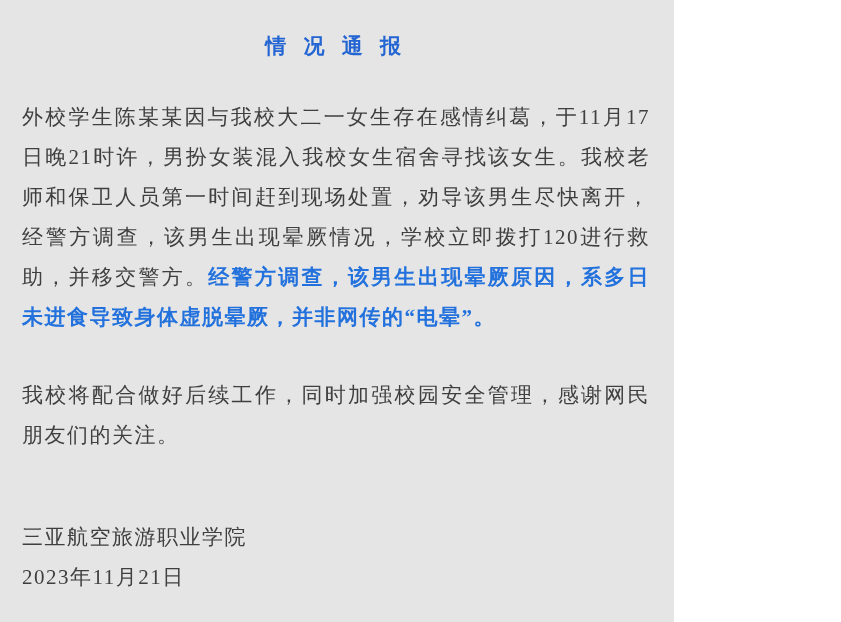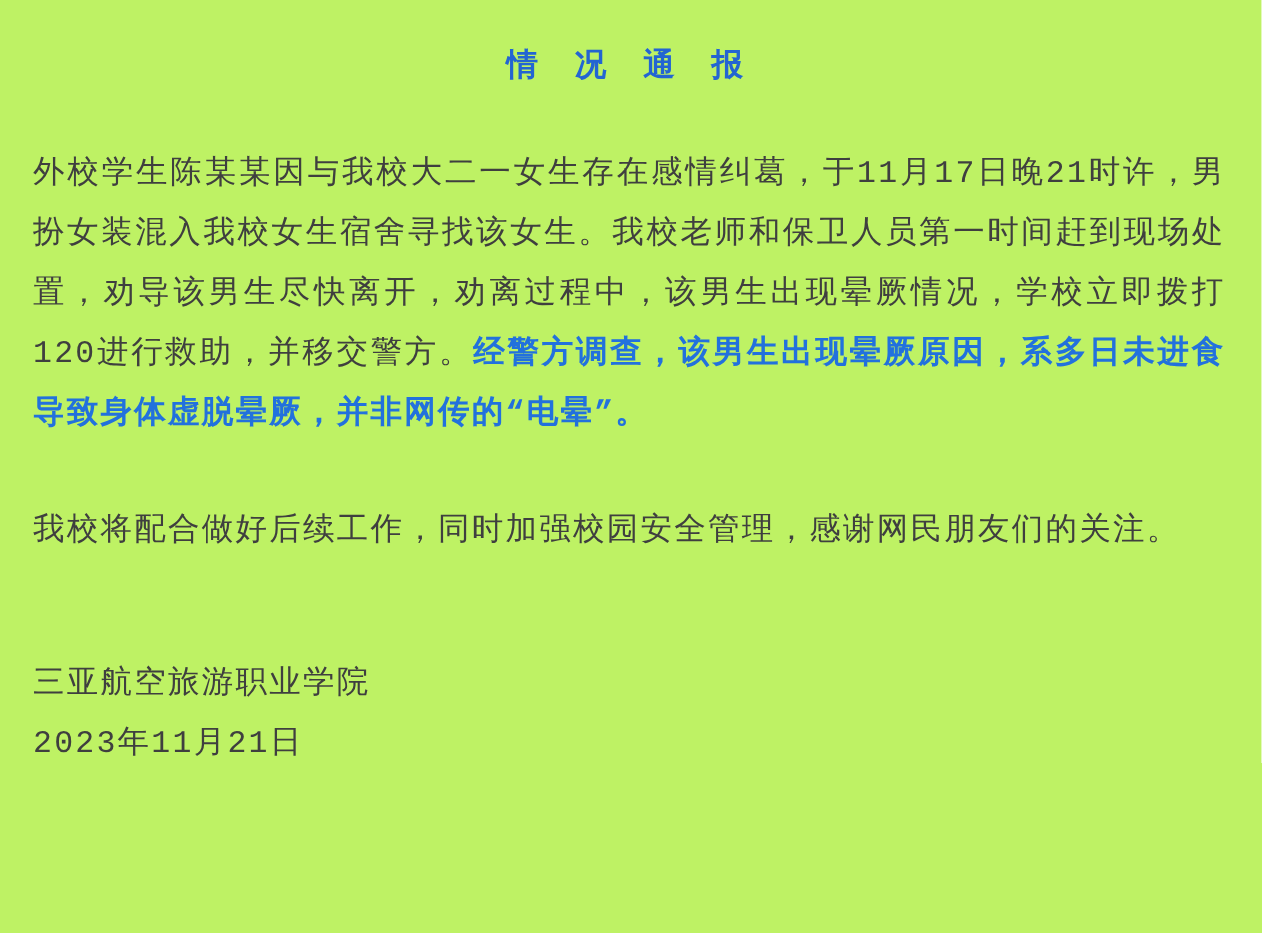--- a/index.html
+++ b/index.html
@@ -2,26 +2,26 @@
 <html><head>
 <meta charset="utf-8">
 <style>
   html, body {
     margin: 0;
     padding: 0;
     background: #ffffff;
   }
   .page {
     position: relative;
-    width: 841px;
+    width: 674px;
     height: 622px;
     box-sizing: border-box;
-    background: #bef264;
+    background: #e5e5e5;
     padding: 33px 24px 0 22px;
-    font-family: Liberation Mono, monospace;
+    font-family: Liberation Serif, serif;
     overflow: hidden;
   }
   .title {
     margin: 0;
     text-align: center;
     font-size: 21px;
     line-height: 26px;
     font-weight: bold;
     color: #2365d2;
     letter-spacing: 6px;
@@ -58,21 +58,21 @@
   }
 </style>
 </head>
 <body>
 
 <div class="page">
 
   <h1 class="title">情 况 通 报</h1>
 
 
-  <p class="para"><span>外校学生陈某某因与我校大二一女生存在感情纠葛，于11月17日晚21时许，男扮女装混入我校女生宿舍寻找该女生。我校老师和保卫人员第一时间赶到现场处置，劝导该男生尽快离开，劝离过程中，该男生出现晕厥情况，学校立即拨打120进行救助，并移交警方。</span><span class="emphasis">经警方调查，该男生出现晕厥原因，系多日未进食导致身体虚脱晕厥，并非网传的“电晕”。</span></p>
+  <p class="para"><span>外校学生陈某某因与我校大二一女生存在感情纠葛，于11月17日晚21时许，男扮女装混入我校女生宿舍寻找该女生。我校老师和保卫人员第一时间赶到现场处置，劝导该男生尽快离开，经警方调查，该男生出现晕厥情况，学校立即拨打120进行救助，并移交警方。</span><span class="emphasis">经警方调查，该男生出现晕厥原因，系多日未进食导致身体虚脱晕厥，并非网传的“电晕”。</span></p>
 
   <p class="para">我校将配合做好后续工作，同时加强校园安全管理，感谢网民朋友们的关注。</p>
 
   <div class="sig-block">
     <p class="sig-line">三亚航空旅游职业学院</p>
     <p class="sig-line date-line">2023年11月21日</p>
   </div>
 
 </div>
 

